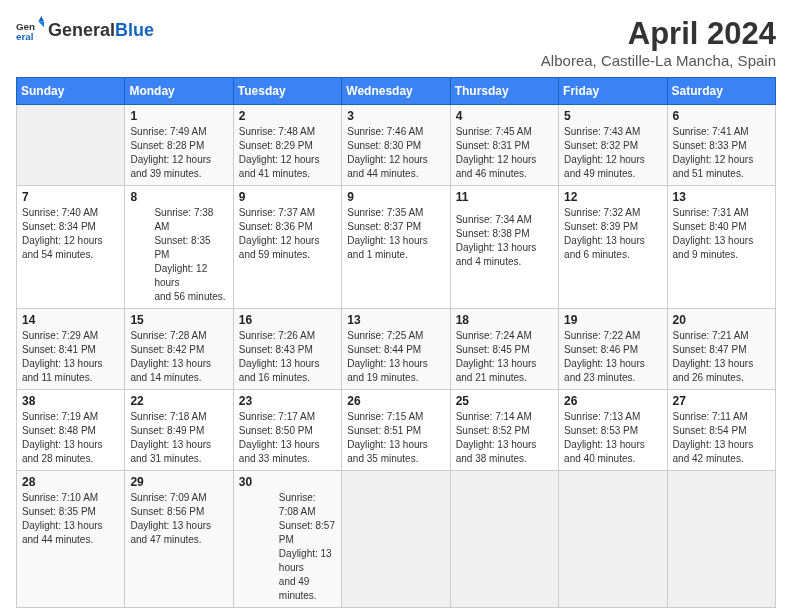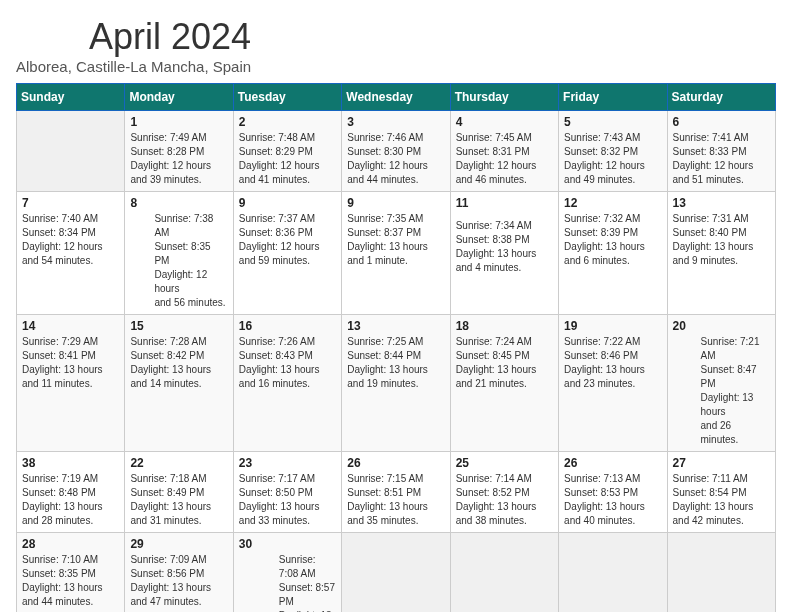--- a/index.html
+++ b/index.html
@@ -32,35 +32,35 @@
       color: #1565c0;
     }
     .logo-icon {
       width: 28px;
       height: 28px;
     }
     .title-area {
       text-align: right;
     }
     .month-title {
-      font-size: 36px;
-      font-weight: normal;
+      font-size: 31px;
+      font-weight: bold;
       color: #333;
     }
     .location-title {
       font-size: 15px;
       color: #555;
     }
     table {
       width: 100%;
       border-collapse: collapse;
       font-size: 11px;
     }
     thead tr th {
-      background-color: #0f766e;
+      background-color: #3b82f6;
       color: #fff;
       padding: 6px 4px;
       text-align: left;
       font-size: 12px;
       font-weight: bold;
       border: 1px solid #1565c0;
     }
     tbody tr td {
       border: 1px solid #ccc;
       padding: 4px 5px;
@@ -84,20 +84,31 @@
       line-height: 1.4;
     }
     .empty-cell {
       background: #f0f0f0 !important;
     }
   </style>
 </head>
 <body>
 
 <div class="header-area">
+  <div class="logo">
+    <svg class="logo-icon" viewBox="0 0 40 40">
+      <text x="0" y="20" font-size="14" font-weight="bold" fill="#333">Gen</text>
+      <text x="0" y="34" font-size="14" font-weight="bold" fill="#1565c0">eral</text>
+      <polygon points="32,8 40,8 36,0" fill="#1565c0"></polygon>
+      <polygon points="32,8 40,8 40,16" fill="#1a7de0"></polygon>
+    </svg>
+    <div>
+      <span class="logo-text-general">General</span><span class="logo-text-blue">Blue</span>
+    </div>
+  </div>
   <div class="title-area">
     <div class="month-title">April 2024</div>
     <div class="location-title">Alborea, Castille-La Mancha, Spain</div>
   </div>
 </div>
 
 <table>
   <thead>
     <tr id="header-row">
     <th>Sunday</th>
@@ -244,21 +255,21 @@
         </td>
         <td>
           <div class="day-number">19</div>
           <div class="day-info" style="white-space: pre-line;">Sunrise: 7:22 AM
 Sunset: 8:46 PM
 Daylight: 13 hours
 and 23 minutes.</div>
         </td>
         <td>
           <div class="day-number">20</div>
-          <div class="day-info" style="white-space: pre-line; margin-left: 28px;">Sunrise: 7:21 AM
+          <div class="day-info" style="white-space: pre-line;">Sunrise: 7:21 AM
 Sunset: 8:47 PM
 Daylight: 13 hours
 and 26 minutes.</div>
         </td>
       </tr>
       <tr>
         <td>
           <div class="day-number">38</div>
           <div class="day-info" style="white-space: pre-line;">Sunrise: 7:19 AM
 Sunset: 8:48 PM

